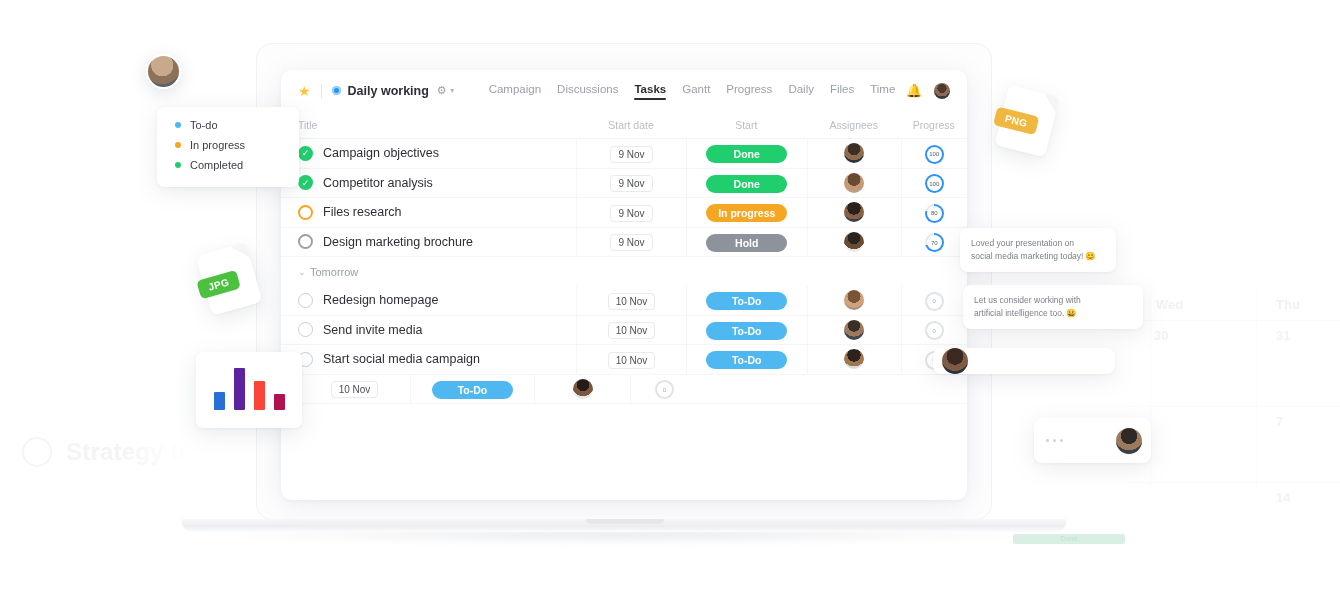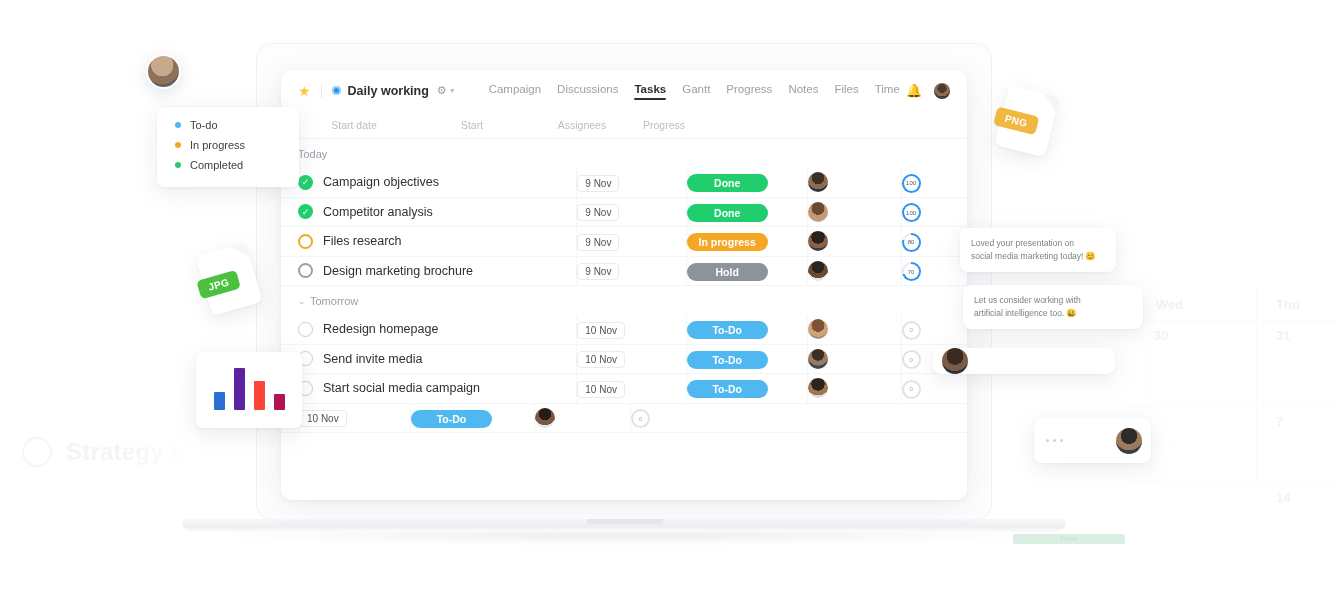--- a/index.html
+++ b/index.html
@@ -138,21 +138,21 @@
 
   .row {
     display: flex; align-items: center; height: 29.5px;
     padding-left: 17px; border-bottom: 1px solid #f4f5f7;
   }
   .row .c-title {
     display: flex; align-items: center; gap: 10px;
     font-size: 12.5px; color: #2d2f36;
   }
   .row .c-date, .row .c-stage, .row .c-assign, .row .c-prog {
-    display: flex; align-items: center; justify-content: flex-start;
+    display: flex; align-items: center; justify-content: center;
     height: 100%;
   }
   .row .c-date, .row .c-stage, .row .c-assign {
     border-left: 1px solid #f4f5f7;
   }
   .row .c-prog { border-left: 1px solid #f4f5f7; }
 
   .check {
     width: 15px; height: 15px; border-radius: 50%; flex: none;
     display: flex; align-items: center; justify-content: center;
@@ -302,42 +302,39 @@
       <div class="gear">
         <span>⚙</span>
         <span class="caret">▼</span>
       </div>
       <nav class="nav">
         <a href="#">Campaign</a>
         <a href="#">Discussions</a>
         <a href="#" class="active">Tasks</a>
         <a href="#">Gantt</a>
         <a href="#">Progress</a>
-        <a href="#">Notes</a>
+        <a href="#">Daily</a>
         <a href="#">Files</a>
         <a href="#">Time</a>
       </nav>
       <div class="appbar-right">
         <div class="bell">🔔</div>
         <div class="av av-16" style="background-image:radial-gradient(circle at 50% 34%, #4a3a30 0 34%, #8d6a52 35% 60%, #3b3b42 61% 100%);"></div>
       </div>
     </div>
 
     <div class="thead">
+      <div class="c-title">Title</div>
       <div class="c-date">Start date</div>
       <div class="c-stage">Start</div>
       <div class="c-assign">Assignees</div>
       <div class="c-prog">Progress</div>
     </div>
 
     <div id="table-body">
-        <div class="group">
-          <span style="width: 0px;"></span>
-          <span>Today</span>
-        </div>
         <div class="row">
           <div class="c-title">
             <span class="check done">✓</span>
             <span>Campaign objectives</span>
           </div>
           <div class="c-date">
             <span class="datechip">9 Nov</span>
           </div>
           <div class="c-stage">
             <span class="pill done">Done</span>

